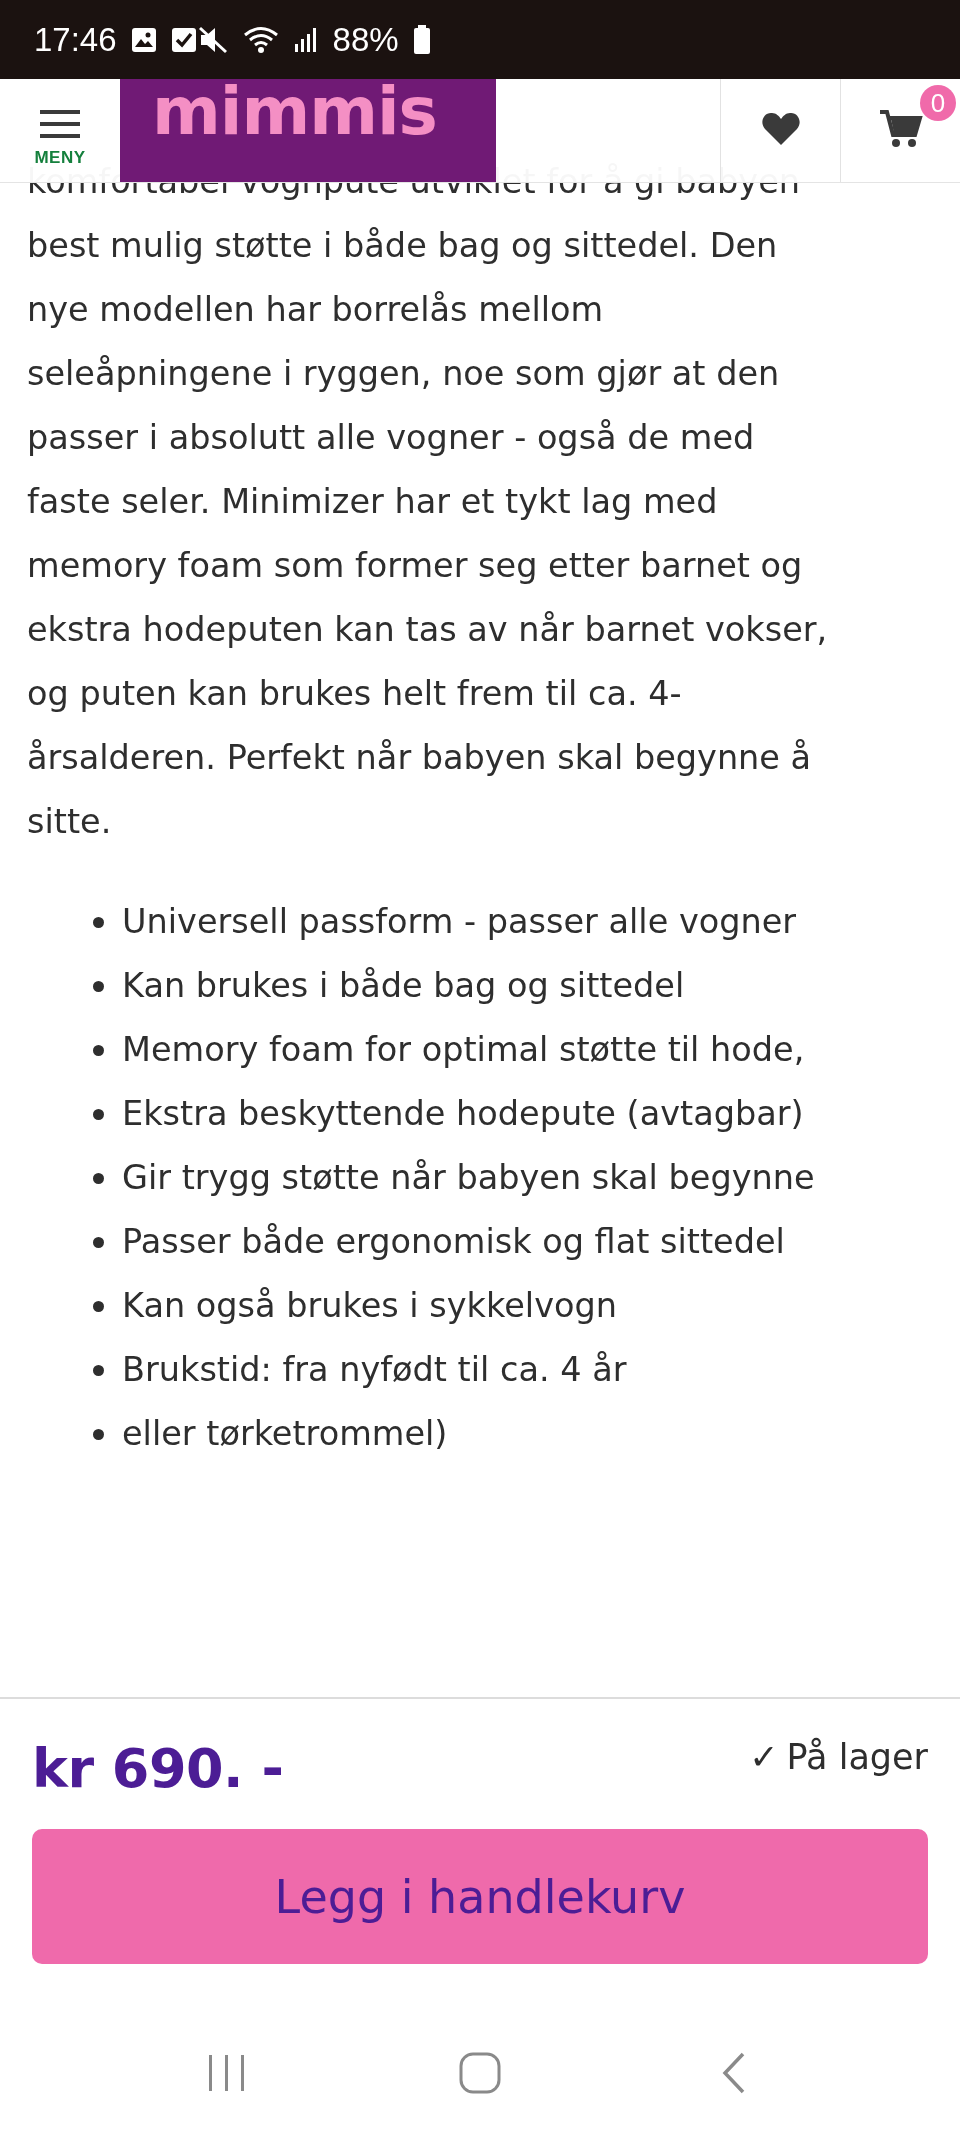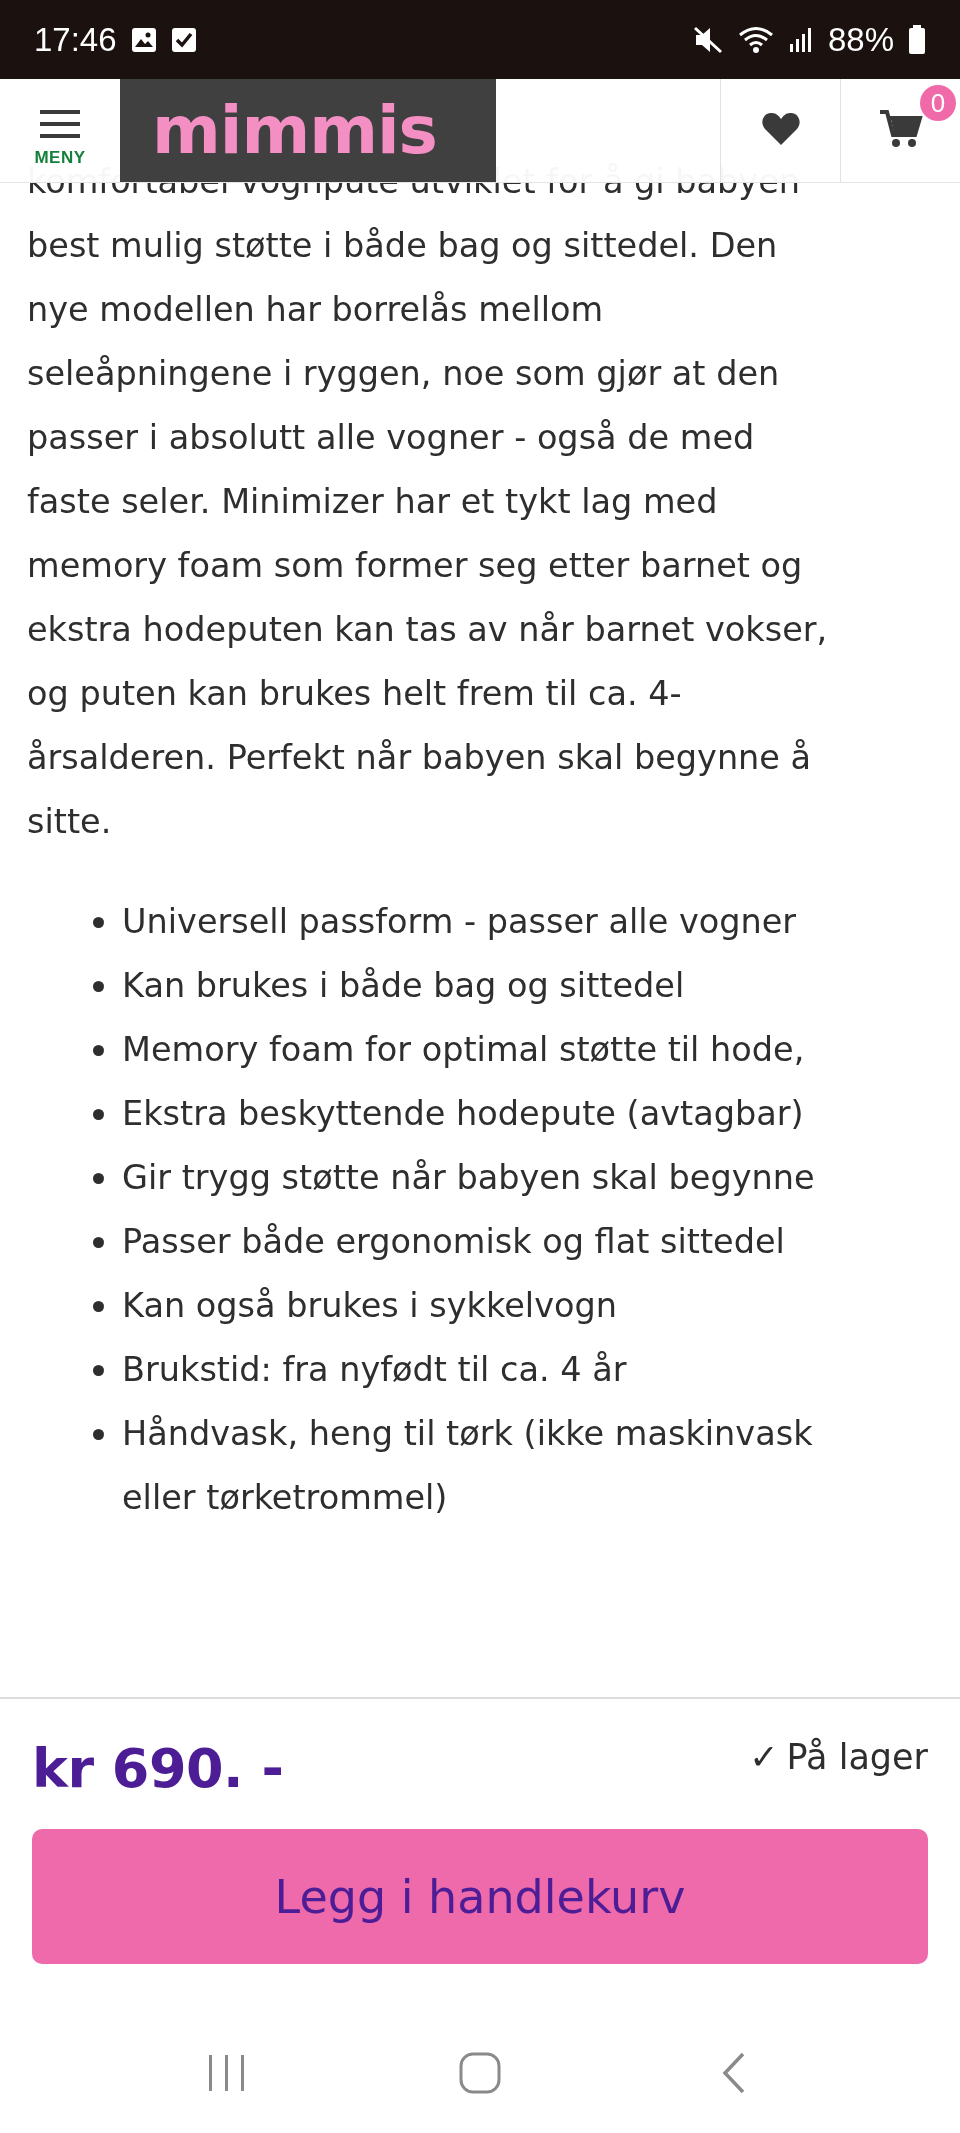--- a/index.html
+++ b/index.html
@@ -5,43 +5,43 @@
     * { box-sizing: border-box; margin: 0; padding: 0; }
     html, body {
       width: 960px; height: 2133px; overflow: hidden;
       background: #ffffff;
       font-family: "DejaVu Sans", sans-serif;
       color: #262626;
     }
     .status-bar {
       position: absolute; top: 0; left: 0; width: 960px; height: 79px;
       background: #1b1210; color: #ffffff;
-      display: flex; align-items: center; justify-content: space-between;
+      display: flex; align-items: center; justify-content: flex-start;
       padding: 0 34px 0 34px;
       font-family: "Liberation Sans", sans-serif;
       font-size: 33px;
     }
     .status-left, .status-right { display: flex; align-items: center; gap: 14px; }
     .sb-icon { display: inline-flex; align-items: center; justify-content: center; }
 
     .header {
       position: absolute; top: 79px; left: 0; width: 960px; height: 104px;
       background: rgba(255,255,255,0.96);
       border-bottom: 1px solid #e4e4e4;
       display: flex; align-items: stretch;
       z-index: 10;
     }
     .menu-btn {
       width: 120px; display: flex; flex-direction: column; align-items: center; justify-content: center;
       padding-top: 14px;
     }
     .menu-label { font-family: "Liberation Sans", sans-serif; font-weight: bold; font-size: 17px; color: #15803d; margin-top: 4px; letter-spacing: 0.5px; }
     .logo-box {
-      width: 376px; display: flex; align-items: center; justify-content: flex-start; padding-left: 32px;
-      background: #404040;
+      width: 376px; display: flex; align-items: flex-start; justify-content: flex-start; padding-left: 32px;
+      background: #701a75;
     }
     .logo-text {
       font-family: "DejaVu Sans", sans-serif; font-weight: bold; font-size: 66px;
       color: #f48fc4; letter-spacing: -1px; line-height: 1;
     }
     .header-spacer { flex: 1; }
     .header-btn {
       width: 120px; border-left: 1px solid #e2e2e2;
       display: flex; align-items: center; justify-content: center; position: relative;
     }
@@ -219,21 +219,20 @@
     <li>
       <span class="feature-line">Passer både ergonomisk og flat sittedel</span>
     </li>
     <li>
       <span class="feature-line">Kan også brukes i sykkelvogn</span>
     </li>
     <li>
       <span class="feature-line">Brukstid: fra nyfødt til ca. 4 år</span>
     </li>
     <li>
-      <span class="feature-line">Håndvask, heng til tørk (ikke maskinvask</span>
       <span class="feature-line">eller tørketrommel)</span>
     </li>
   </ul>
 </div>
 
 <div class="footer-bar">
   <div class="price">kr 690. -</div>
   <div class="stock">
     <span>✓</span>
     <span>På lager</span>

